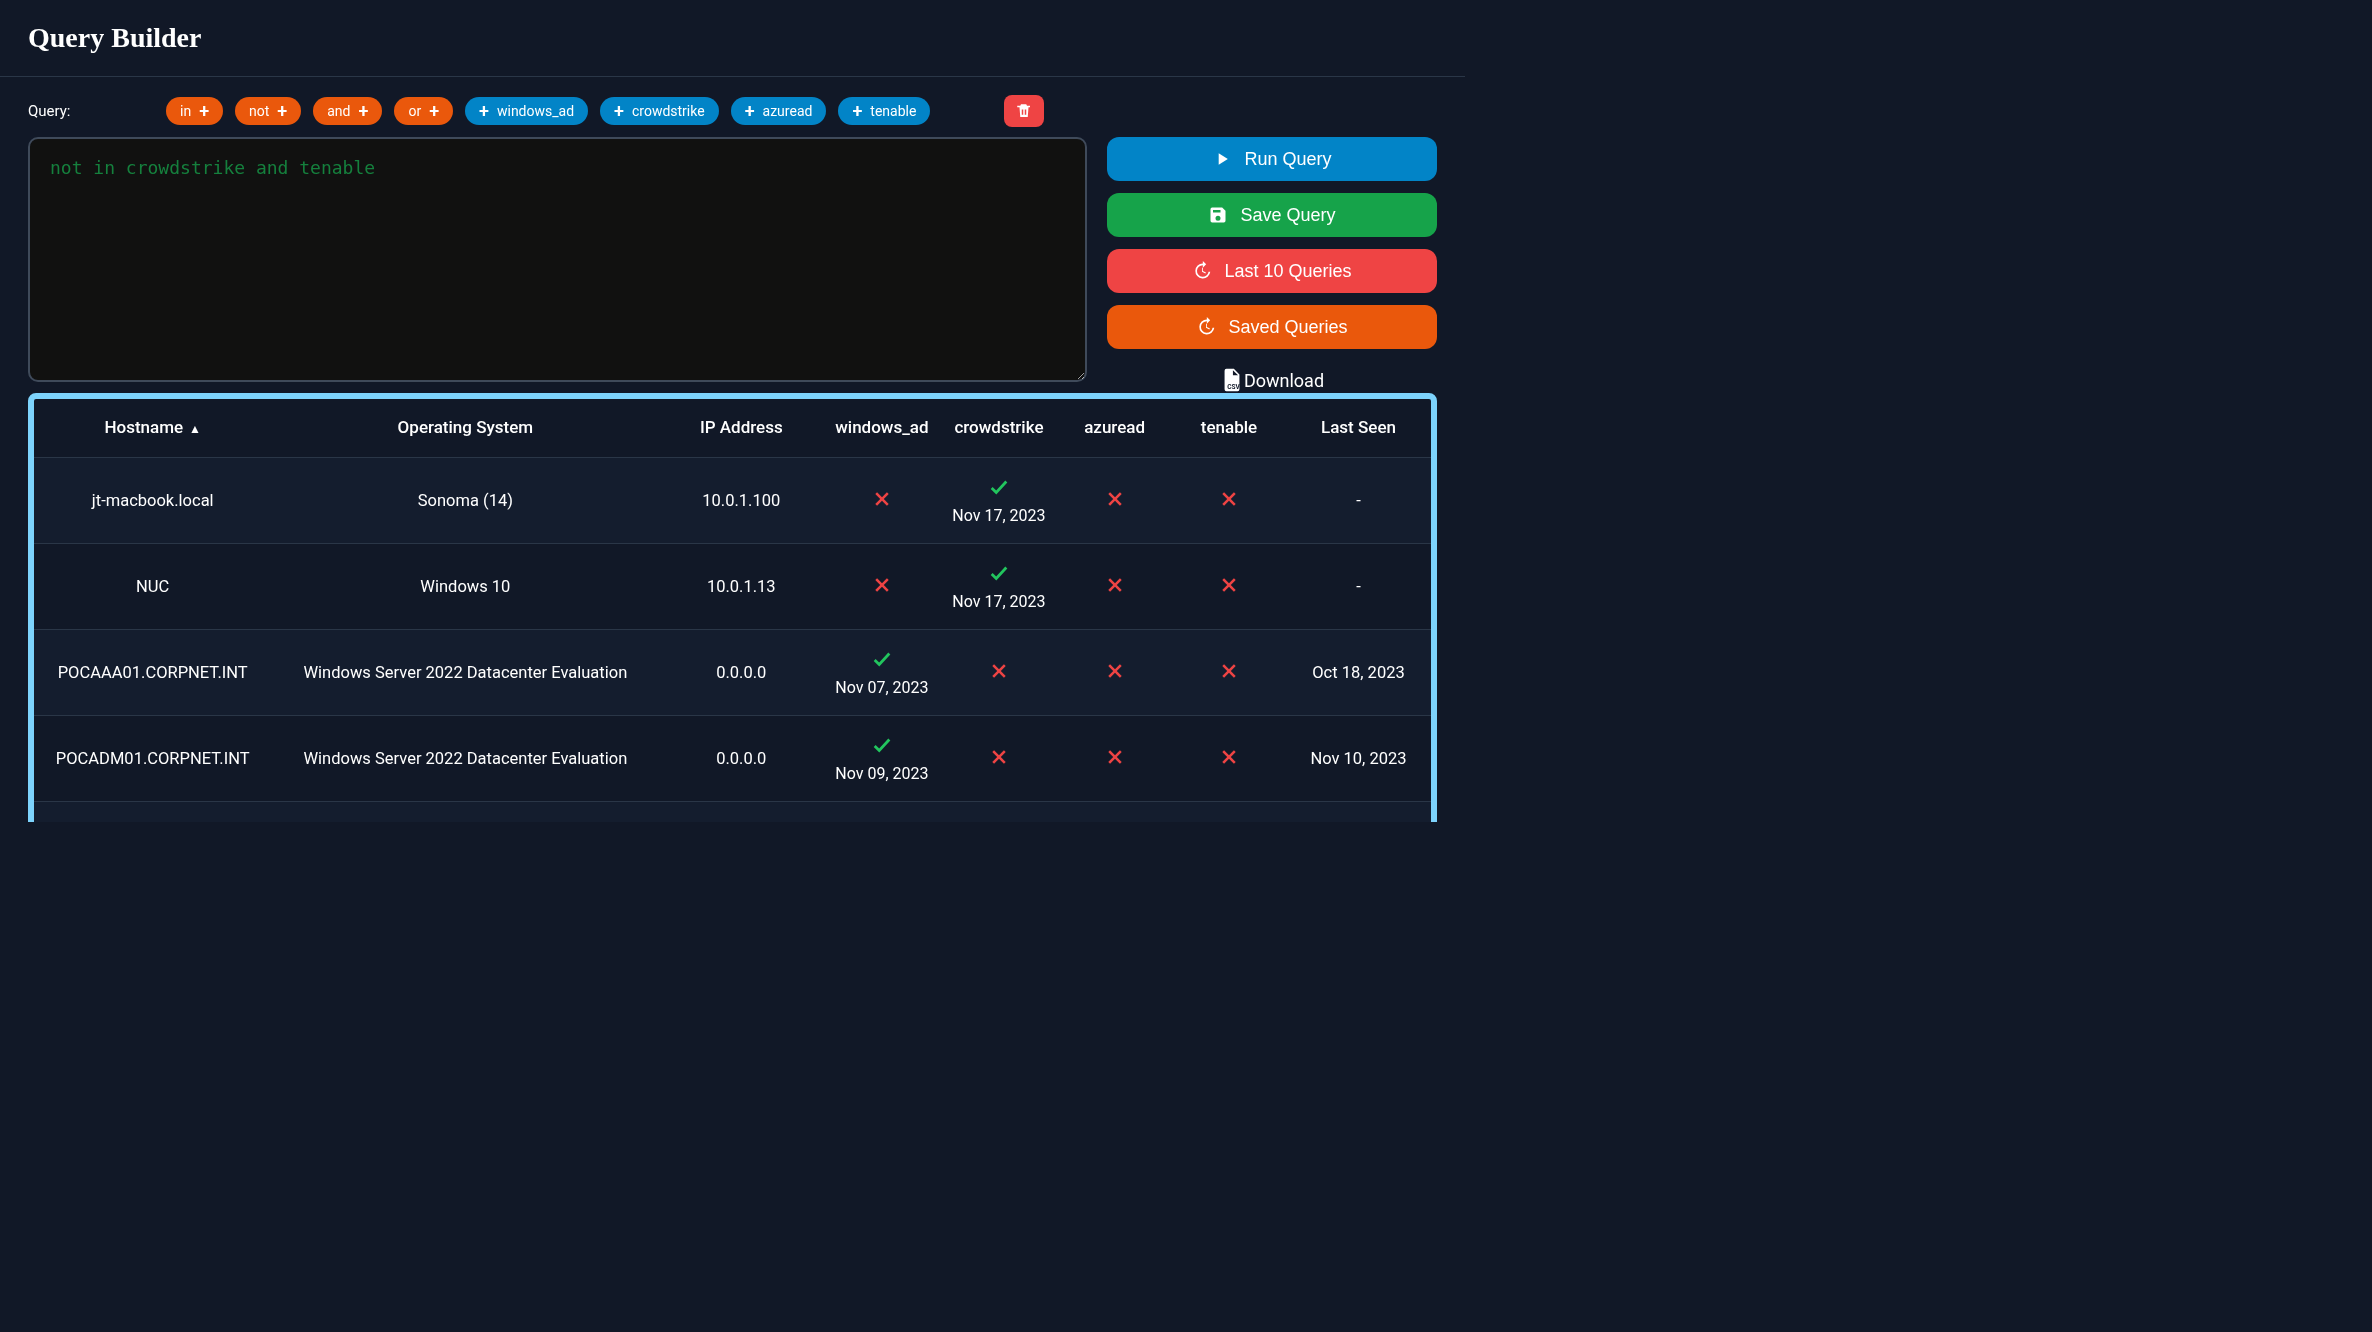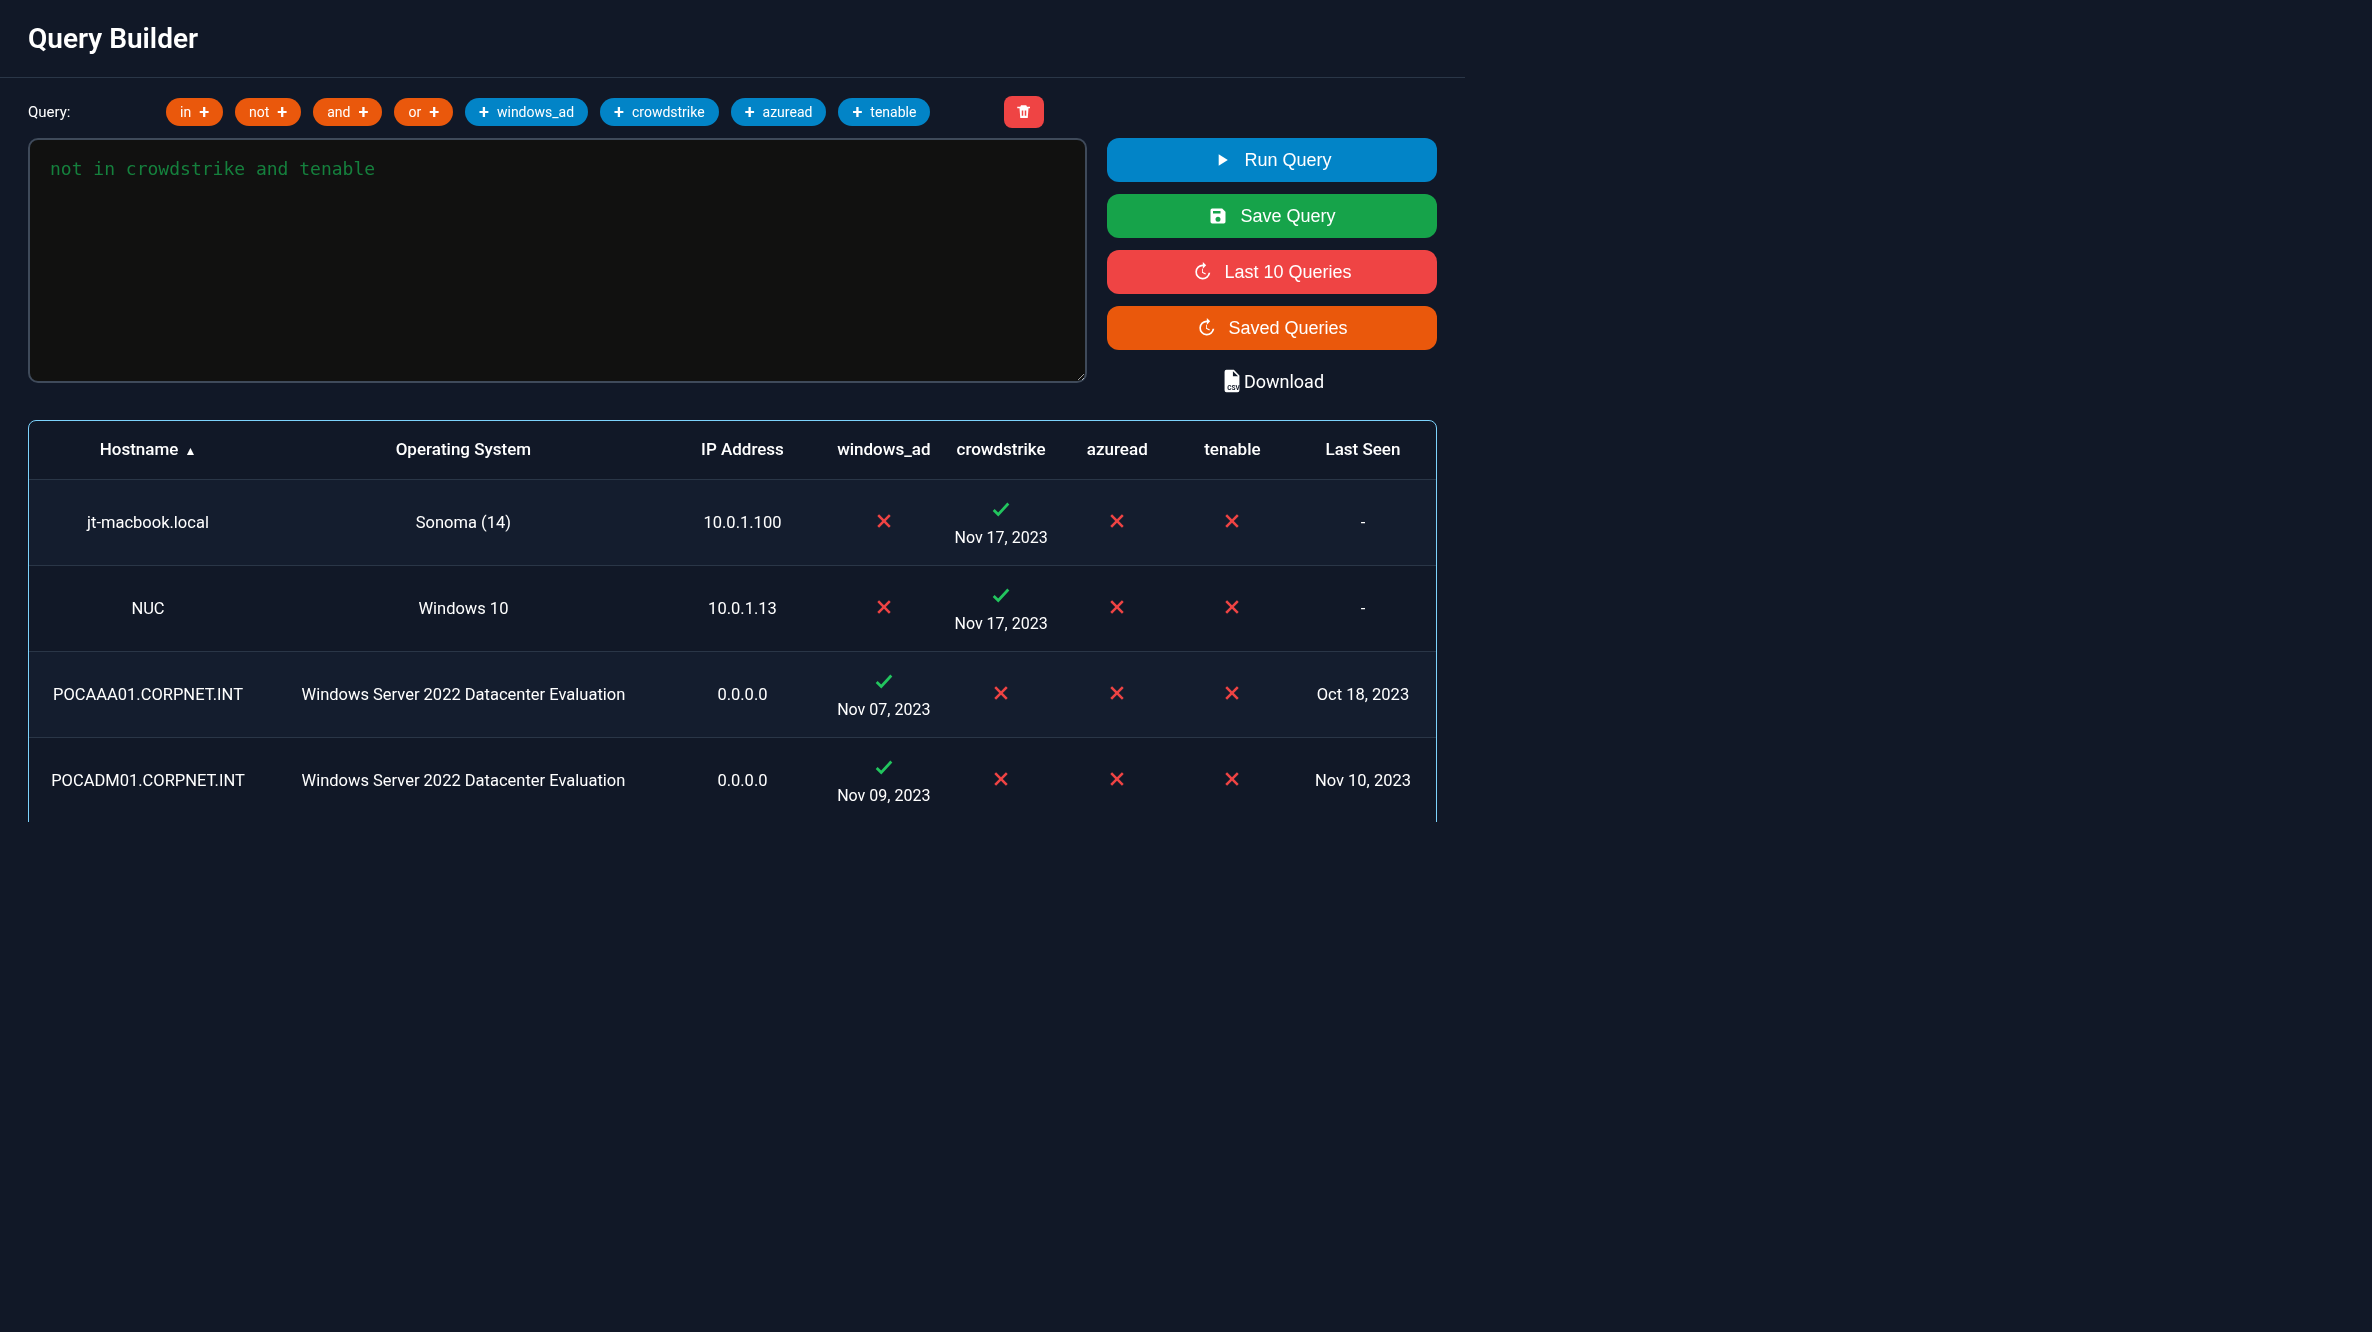--- a/index.html
+++ b/index.html
@@ -9,21 +9,21 @@
     color: #fff;
     font-family: -apple-system, BlinkMacSystemFont, "Segoe UI", Roboto, Helvetica, Arial, sans-serif;
     width: 1465px;
     height: 822px;
     overflow: hidden;
   }
   .header {
     padding: 22px 28px 22px 28px;
     border-bottom: 1px solid #2a3647;
   }
-  .header h1 { font-size: 28px; font-weight: 600; }
+  .header h1 { font-size: 28px; font-weight: 600; font-family: Liberation Serif, serif; }
 
   .content { padding: 18px 28px 0 28px; }
 
   
   .query-bar {
     display: flex;
     align-items: center;
     gap: 8px;
     margin-bottom: 10px;
   }
@@ -89,22 +89,21 @@
   .download-row {
     display: flex; align-items: center; justify-content: center; 
     margin-top: 6px;
     font-size: 18px;
     cursor: pointer;
   }
   .download-row svg { width: 24px; height: 26px; fill: #fff; }
 
   
   .table-wrap {
-    margin-top: 26px;
-    border: 1px solid #7dd3fc;
+    border: 6px solid #7dd3fc;
     border-radius: 8px;
     overflow: hidden;
   }
   table { width: 100%; border-collapse: collapse; }
   thead th {
     font-weight: 500;
     font-size: 17px;
     padding: 18px 8px 20px 8px;
     text-align: center;
     border-bottom: 1px solid #2a3647;

